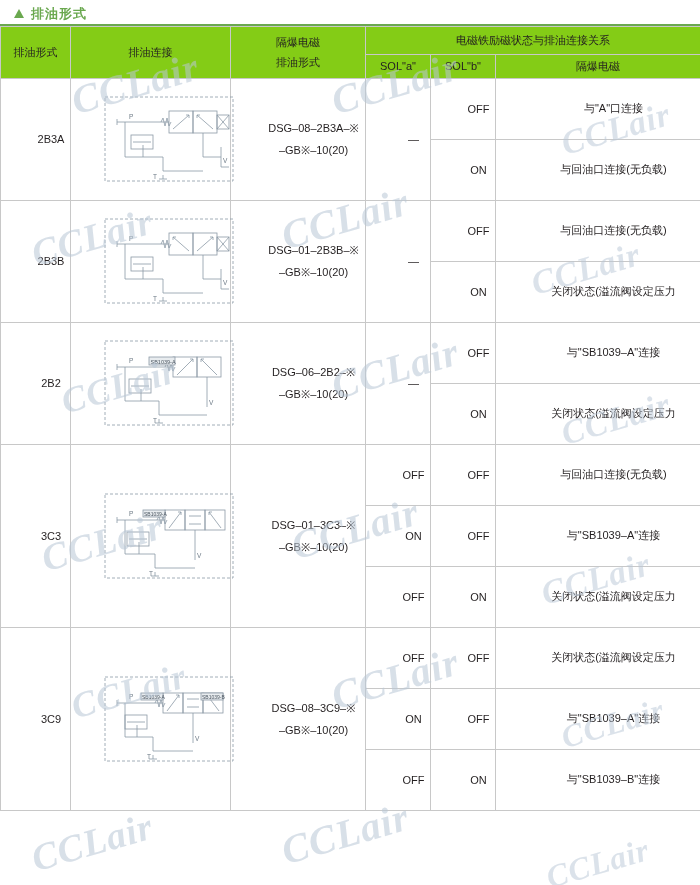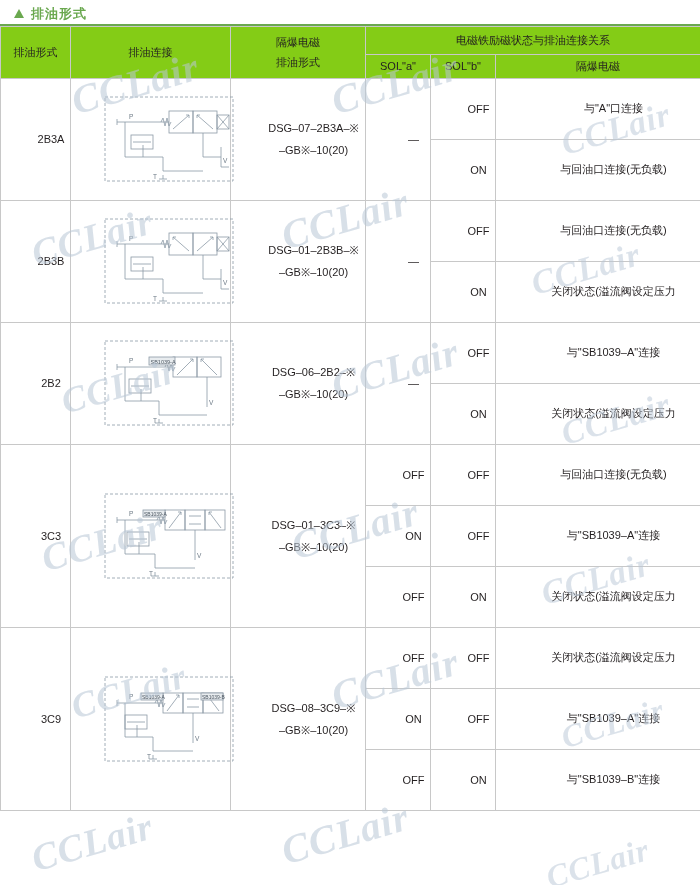--- a/index.html
+++ b/index.html
@@ -167,21 +167,21 @@
             </g>
             <g font-family="Liberation Sans, sans-serif" font-size="6.5" fill="#6d7a86">
               <text x="26" y="28">P</text>
               <text x="50" y="88">T</text>
               <text x="120" y="72">V</text>
             </g>
           </svg>
         </div>
       </td>
       <td rowspan="2" class="cell-model">
-        <div>DSG–07–2B3A–※</div>
+        <div>DSG–08–2B3A–※</div>
         <div>–GB※–10(20)</div>
       </td>
       <td rowspan="2" class="cell-state">—</td>
       <td class="cell-state">OFF</td>
       <td class="cell-conn">与"A"口连接</td>
     </tr>
     <tr class="row-sub">
       <td class="cell-state">ON</td>
       <td class="cell-conn">与回油口连接(无负载)</td>
     </tr>

